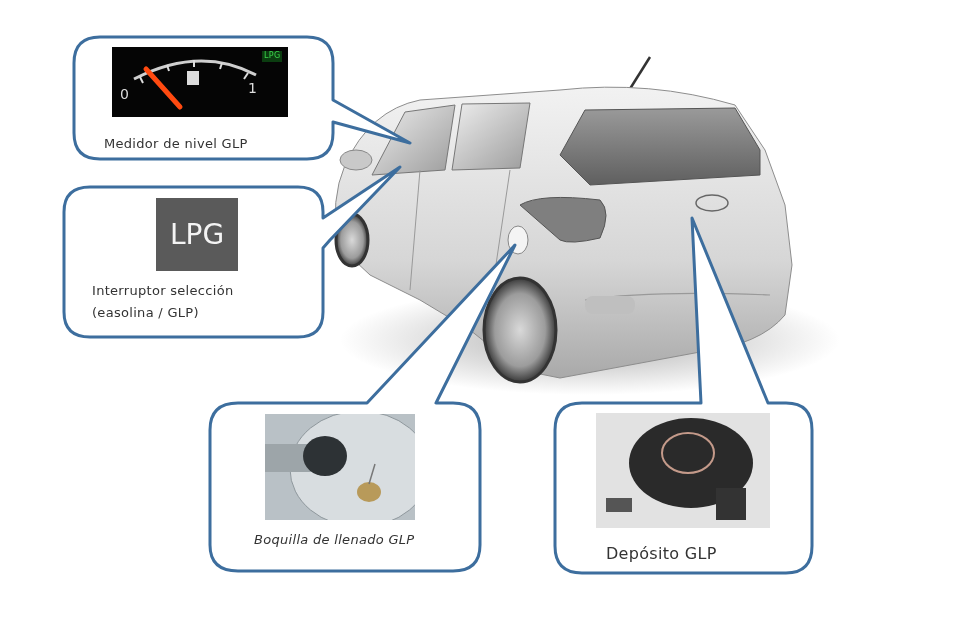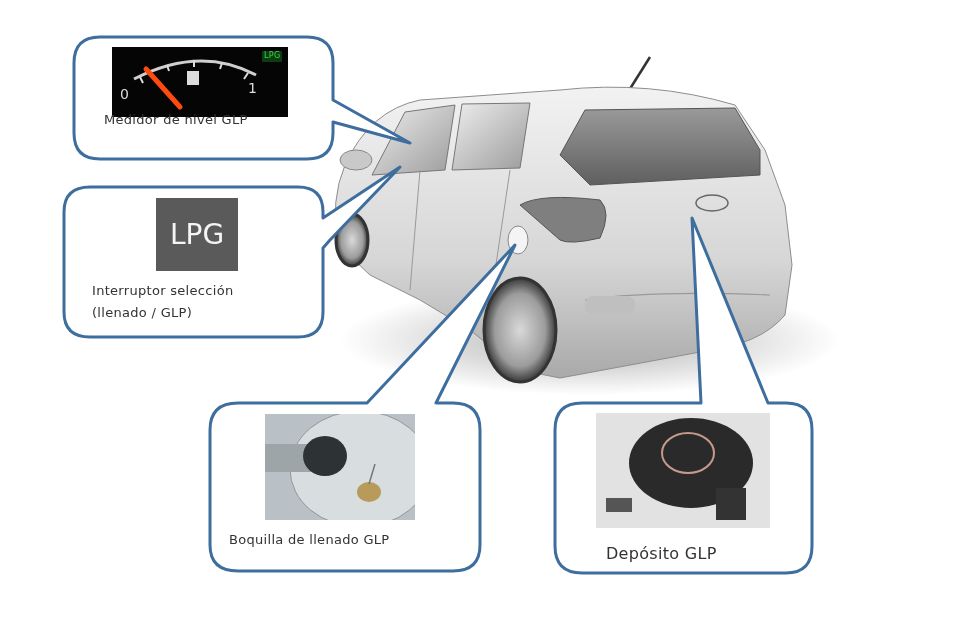--- a/index.html
+++ b/index.html
@@ -91,41 +91,41 @@
       <line x1="82" y1="13" x2="82" y2="20" stroke="#ddd" stroke-width="2"></line>
       <line x1="110" y1="16" x2="108" y2="22" stroke="#ddd" stroke-width="2"></line>
       <line x1="136" y1="26" x2="132" y2="32" stroke="#ddd" stroke-width="2"></line>
       <rect x="75" y="24" width="12" height="14" fill="#dcdcdc"></rect>
       <line x1="34" y1="22" x2="68" y2="60" stroke="#ff4a10" stroke-width="5" stroke-linecap="round"></line>
       <rect x="150" y="4" width="20" height="11" fill="#0b3d10"></rect>
     </svg>
     <span class="cap" style="left:120px;top:86px;font-size:14px;color:#ddd;">0</span>
     <span class="cap" style="left:248px;top:80px;font-size:14px;color:#ddd;">1</span>
     <span class="cap" style="left:264px;top:51px;font-size:8px;color:#3bd44b;">LPG</span>
-    <span class="cap" style="left:104px;top:112px;">Medidor  de nivel GLP</span>
+    <span class="cap" style="left:104px;top:136px;">Medidor  de nivel GLP</span>
   </div>
 
   <div class="box">
     <div class="thumb" style="left:156px;top:198px;width:82px;height:73px;background:#5a5a5a;display:flex;align-items:center;justify-content:center;">
       <span style="color:#f4f4f4;font-size:28px;font-family:'DejaVu Sans',sans-serif;">LPG</span>
     </div>
     <span class="cap" style="left:92px;top:283px;">Interruptor  selección</span>
-    <span class="cap" style="left:92px;top:305px;">(llenado  / GLP)</span>
+    <span class="cap" style="left:92px;top:305px;">(easolina  / GLP)</span>
   </div>
 
   <div class="box">
     <svg class="thumb" style="left:265px;top:414px;" width="150" height="106" viewBox="0 0 150 106">
       <rect width="150" height="106" fill="#b9c1c6"></rect>
       <ellipse cx="95" cy="55" rx="70" ry="58" fill="#d8dde0" stroke="#8e979c"></ellipse>
       <rect x="0" y="30" width="55" height="28" fill="#9da5a9"></rect>
       <ellipse cx="60" cy="42" rx="22" ry="20" fill="#2d3235"></ellipse>
       <ellipse cx="104" cy="78" rx="12" ry="10" fill="#b89a5a"></ellipse>
       <line x1="104" y1="70" x2="110" y2="50" stroke="#777" stroke-width="1.5"></line>
     </svg>
-    <span class="cap" style="left:229px;top:532px;">Boquilla  de llenado  GLP</span>
+    <span class="cap" style="left:254px;top:532px;font-style:italic;">Boquilla  de llenado  GLP</span>
   </div>
 
   <div class="box">
     <svg class="thumb" style="left:596px;top:413px;" width="174" height="115" viewBox="0 0 174 115">
       <rect width="174" height="115" fill="#e2e2e2"></rect>
       <ellipse cx="95" cy="50" rx="62" ry="45" fill="#2a2a2a"></ellipse>
       <ellipse cx="92" cy="40" rx="26" ry="20" fill="none" stroke="#c49a8a" stroke-width="2"></ellipse>
       <rect x="120" y="75" width="30" height="32" fill="#333"></rect>
       <rect x="10" y="85" width="26" height="14" fill="#555"></rect>
     </svg>

